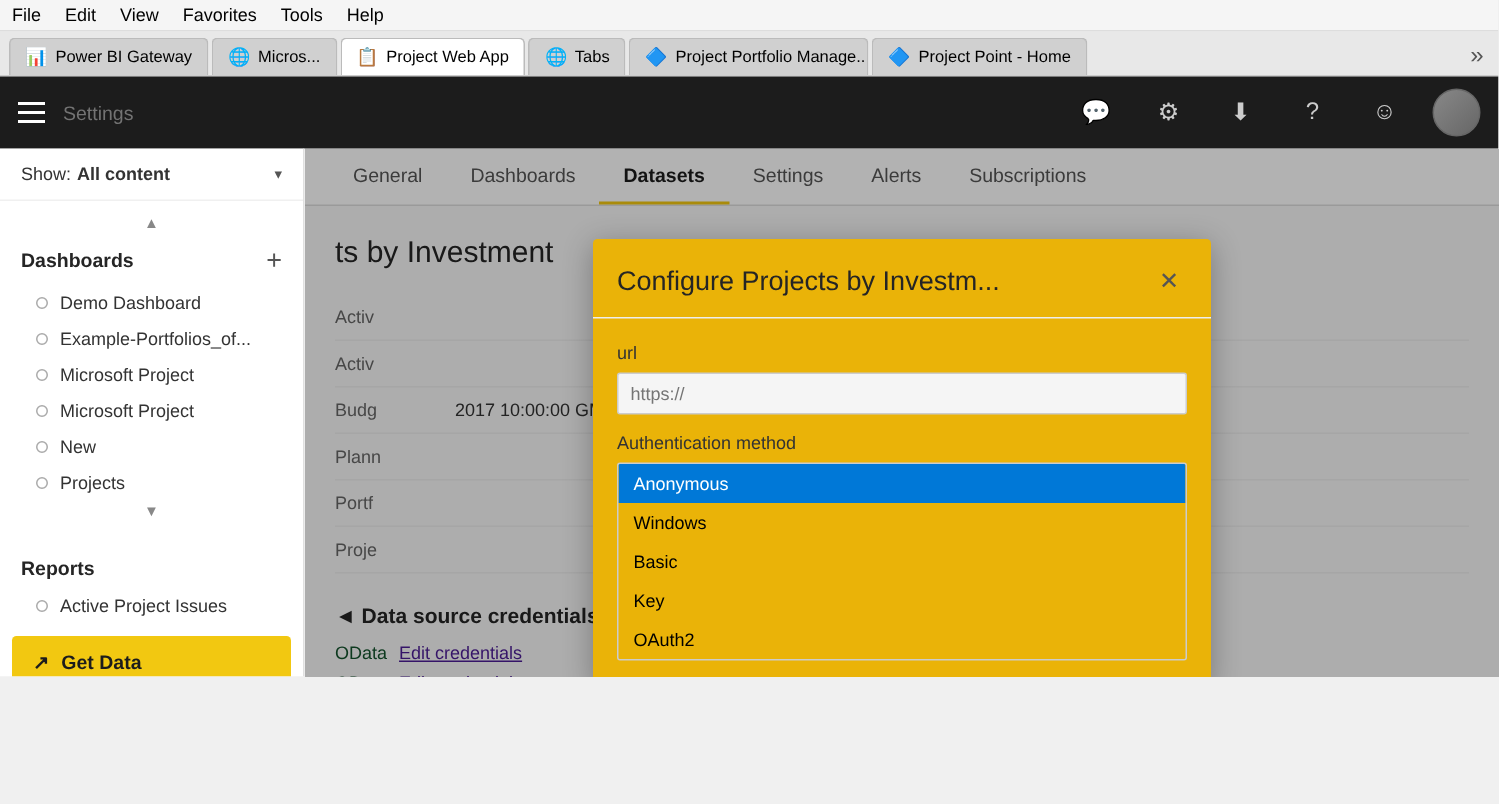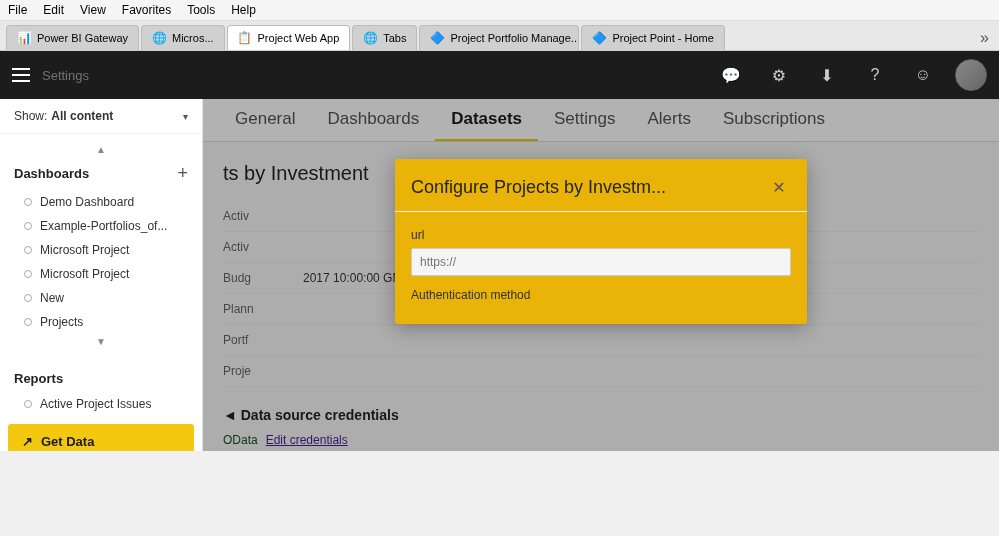--- a/index.html
+++ b/index.html
@@ -45,21 +45,21 @@
     .sidebar-item-dot { width: 8px; height: 8px; border-radius: 50%; border: 1px solid #aaa; flex-shrink: 0; }
     .sidebar-scroll-btn { text-align: center; padding: 2px; cursor: pointer; color: #888; font-size: 10px; }
     .sidebar-section-reports { padding: 8px 0; }
     .sidebar-reports-header { display: flex; align-items: center; padding: 6px 14px; }
     .sidebar-reports-title { font-size: 13px; font-weight: 600; color: #252525; }
     .sidebar-get-data { margin: auto 8px 8px; background: #f2c811; color: #1c1c1c; padding: 10px 14px; border-radius: 3px; font-size: 13px; font-weight: 600; cursor: pointer; display: flex; align-items: center; gap: 8px; }
 
     
     .content { flex: 1; background: #f8f8f8; overflow: auto; position: relative; }
     .content-tabs { display: flex; border-bottom: 1px solid #ddd; background: #fff; padding: 0 16px; }
-    .content-tab { padding: 10px 16px; font-size: 17px; cursor: pointer; color: #555; border-bottom: 2px solid transparent; }
+    .content-tab { padding: 10px 16px; font-size: 13px; cursor: pointer; color: #555; border-bottom: 2px solid transparent; }
     .content-tab.active { color: #1c1c1c; border-bottom: 2px solid #f2c811; font-weight: 600; }
     .content-body { padding: 20px; }
     .content-row { display: flex; padding: 8px 0; border-bottom: 1px solid #eee; font-size: 12px; color: #333; }
     .content-row-label { width: 80px; color: #666; }
     .content-row-value { flex: 1; color: #333; }
     .content-data-sources { margin-top: 20px; }
     .content-data-sources-title { font-size: 14px; font-weight: 600; color: #252525; margin-bottom: 10px; }
     .odatA-row { display: flex; align-items: center; gap: 8px; margin-bottom: 6px; font-size: 12px; }
     .odata-label { color: #14532d; }
     .odata-link { color: #4c1d95; cursor: pointer; text-decoration: underline; }
@@ -259,18 +259,25 @@
       <div class="modal-overlay">
         <div class="modal">
           <div class="modal-header">
             <span class="modal-title">Configure Projects by Investm...</span>
             <span class="modal-close">✕</span>
           </div>
           <div class="modal-body">
             <div class="modal-field-label">url</div>
             <input class="modal-input" type="text" placeholder="https://" style="">
             <div class="modal-auth-label">Authentication method</div>
+            <div class="auth-dropdown">
+              <div class="auth-option selected">Anonymous</div>
+              <div class="auth-option">Windows</div>
+              <div class="auth-option">Basic</div>
+              <div class="auth-option">Key</div>
+              <div class="auth-option">OAuth2</div>
+            </div>
           </div>
         </div>
       </div>
     </div>
   </div>
 </div>
 
 </body></html>

